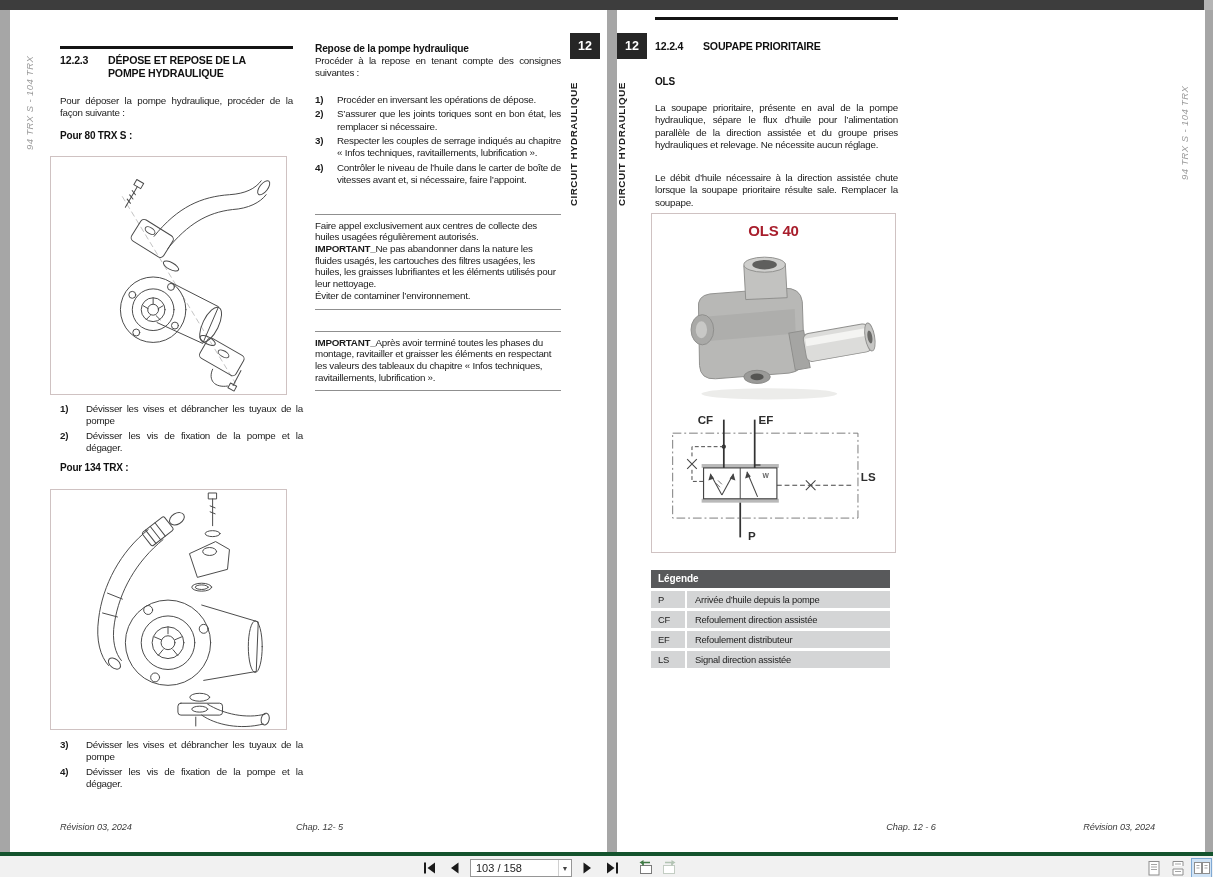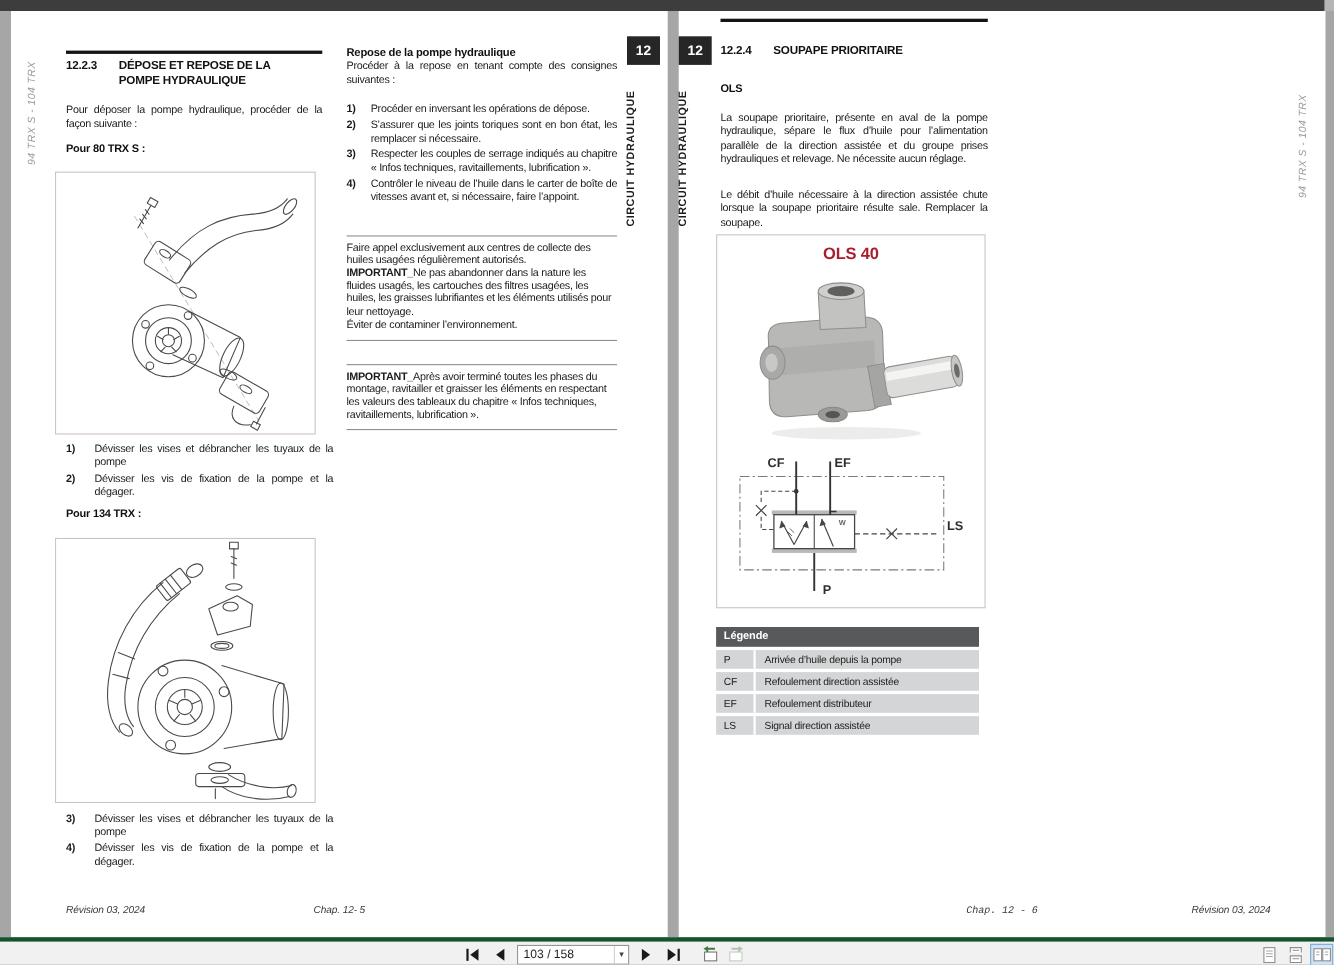--- a/index.html
+++ b/index.html
@@ -243,21 +243,21 @@
         <p><b>IMPORTANT_</b><span>Ne pas abandonner dans la nature les fluides usagés, les cartouches des filtres usagées, les huiles, les graisses lubrifiantes et les éléments utilisés pour leur nettoyage.</span></p>
         <p>Éviter de contaminer l’environnement.</p>
       </div>
 
       <div class="imp imp-2">
         <p><b>IMPORTANT_</b><span>Après avoir terminé toutes les phases du montage, ravitailler et graisser les éléments en respectant les valeurs des tableaux du chapitre « Infos techniques, ravitaillements, lubrification ».</span></p>
       </div>
     </div>
 
     <div class="footer-it" style="left:50px; top:812px;">Révision 03, 2024</div>
-    <div class="footer-it footer-center" style="left:0; top:812px; width:597px;">Chap. 12- 5</div>
+    <div class="footer-it footer-center" style="left:11px; top:812px; width:597px;">Chap. 12- 5</div>
   </div>
 
   <div class="page page-right">
     <div class="tab12" style="left:0; top:23px;">
         <span>12</span>
       </div>
     <div class="v-chap" style="left:-1px; top:56px; height:140px; width:32px;">CIRCUIT HYDRAULIQUE</div>
     <div class="v-side" style="left:562px; top:55px; height:115px;">94 TRX S - 104 TRX</div>
 
     <div class="rule" style="left:38px; top:7px; width:243px; height:3px;"></div>
@@ -340,21 +340,21 @@
       <div class="legend-row">
           <span class="k">EF</span>
           <span class="d">Refoulement distributeur</span>
         </div>
       <div class="legend-row">
           <span class="k">LS</span>
           <span class="d">Signal direction assistée</span>
         </div>
     </div>
 
-    <div class="footer-it footer-center" style="left:0; top:812px; width:588px;font-family:Liberation Mono, monospace;">Chap. 12 - 6</div>
+    <div class="footer-it footer-center" style="left:0; top:812px; width:588px;">Chap. 12 - 6</div>
     <div class="footer-it footer-right" style="right:50px; top:812px; width:120px;">Révision 03, 2024</div>
   </div>
 
   <div class="toolbar">
     <div class="nav-cluster">
       <div class="tb-btn">
         <svg width="18" height="16" viewBox="0 0 18 16">
             <rect x="3" y="2.5" width="2" height="11" fill="#1a1a1a"></rect>
             <path d="M14 2.5 L6.5 8 L14 13.5 Z" fill="#1a1a1a"></path>
           </svg>

